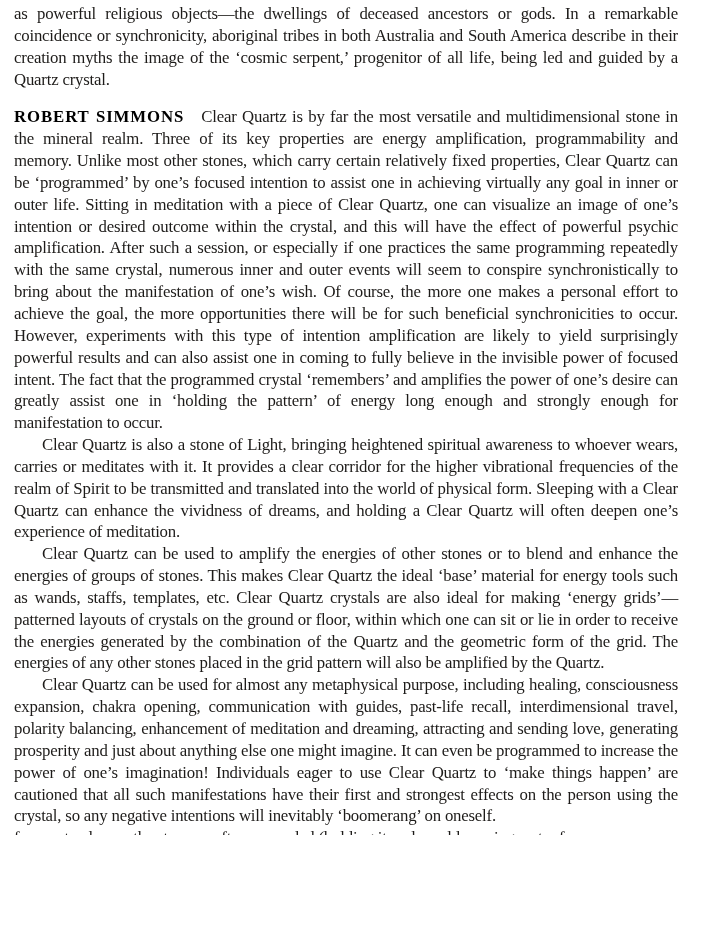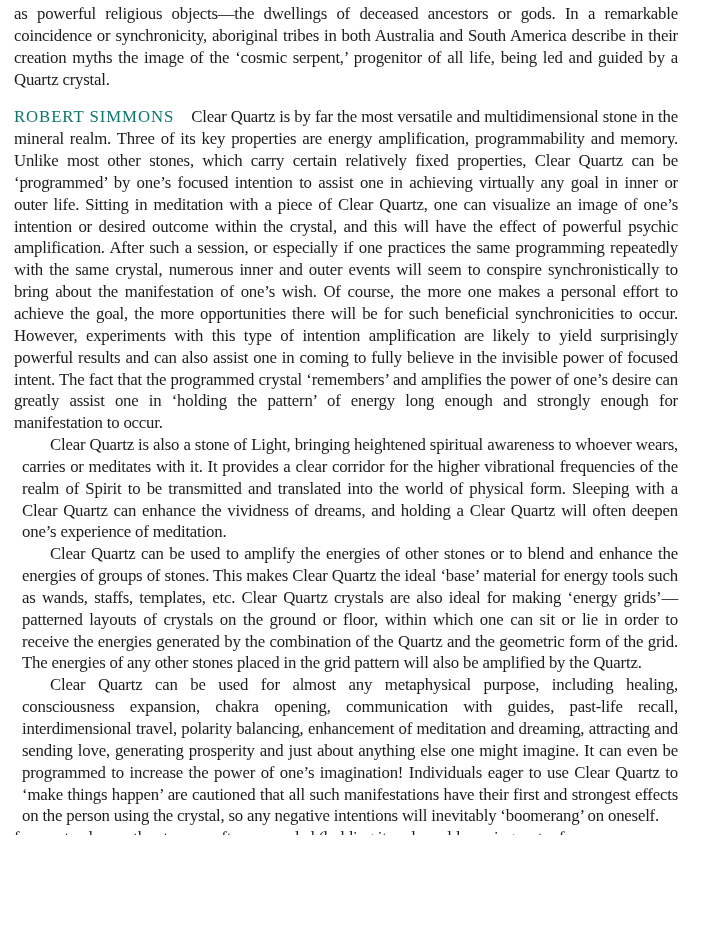--- a/index.html
+++ b/index.html
@@ -15,25 +15,25 @@
     height: 927px;
     padding: 3px 14px 0 14px;
     font-family: "Liberation Serif", "DejaVu Serif", serif;
     font-size: 16.8px;
     line-height: 21.85px;
     color: #1d1b19;
     text-align: justify;
     letter-spacing: -0.2px;
   }
   .para { margin: 0; padding: 0; }
-  .indent { text-indent: 28px; margin-left: 8px; }
+  .indent { text-indent: 28px; }
   .section { margin-top: 16px; }
   .run-in-heading {
-    color: #0f766e;
-    font-weight: 400;
+    color: #000000;
+    font-weight: 700;
     letter-spacing: 0.9px;
     margin-right: 17px;
     white-space: nowrap;
   }
   .clipped-line {
     height: 8px;
     overflow: hidden;
     text-align: left;
   }
 </style>

